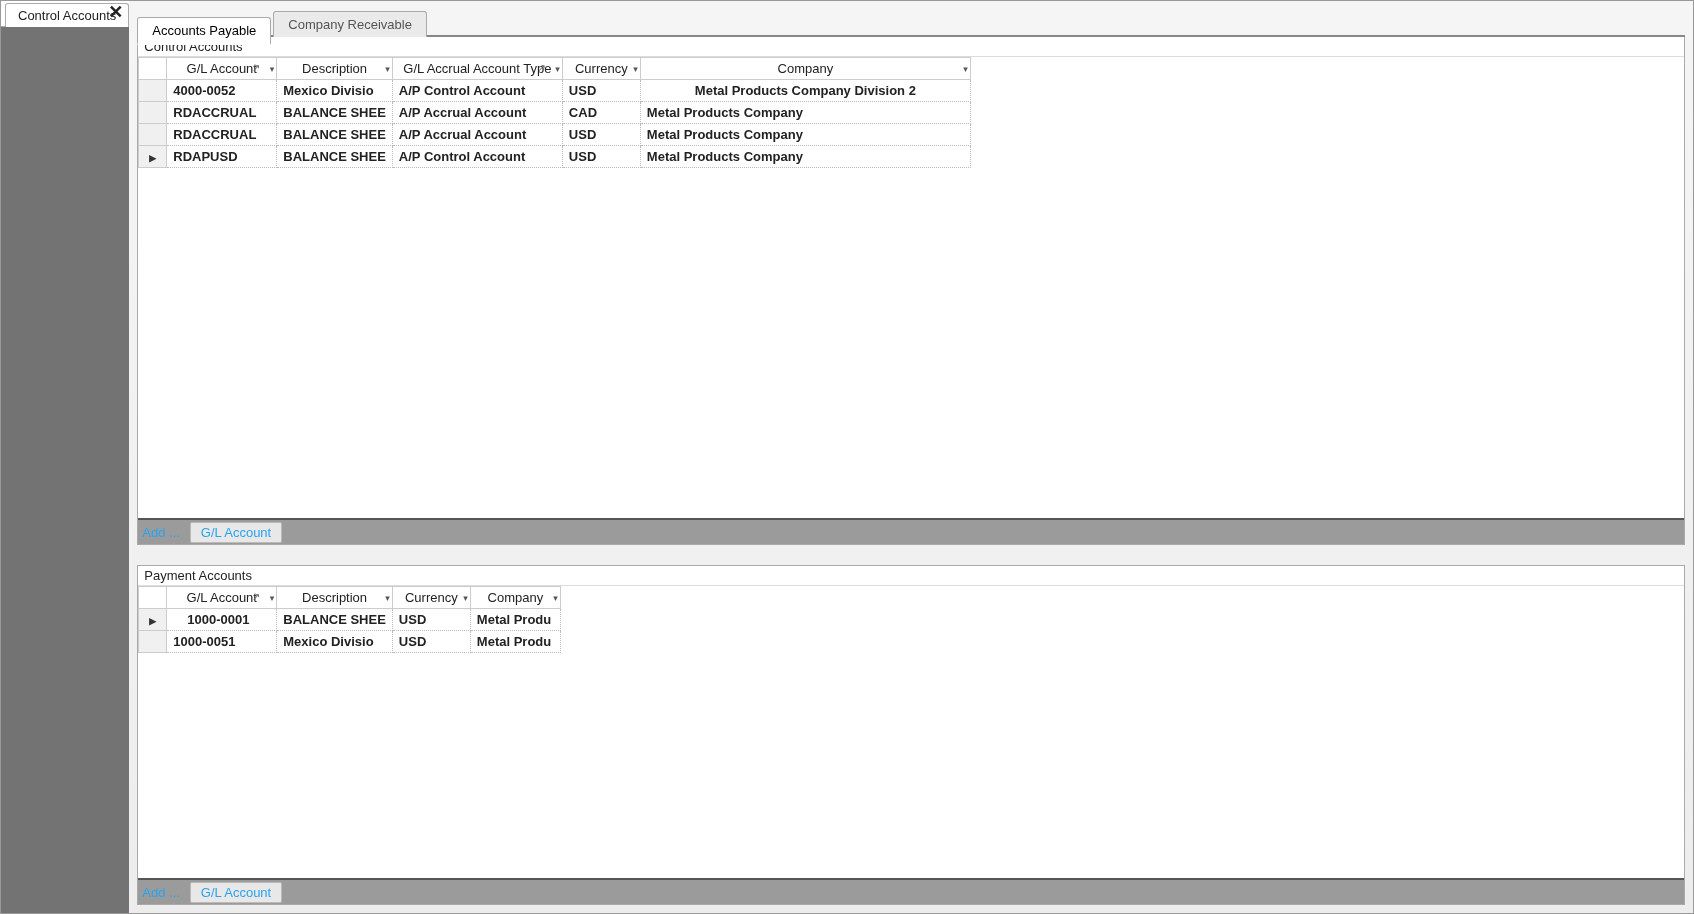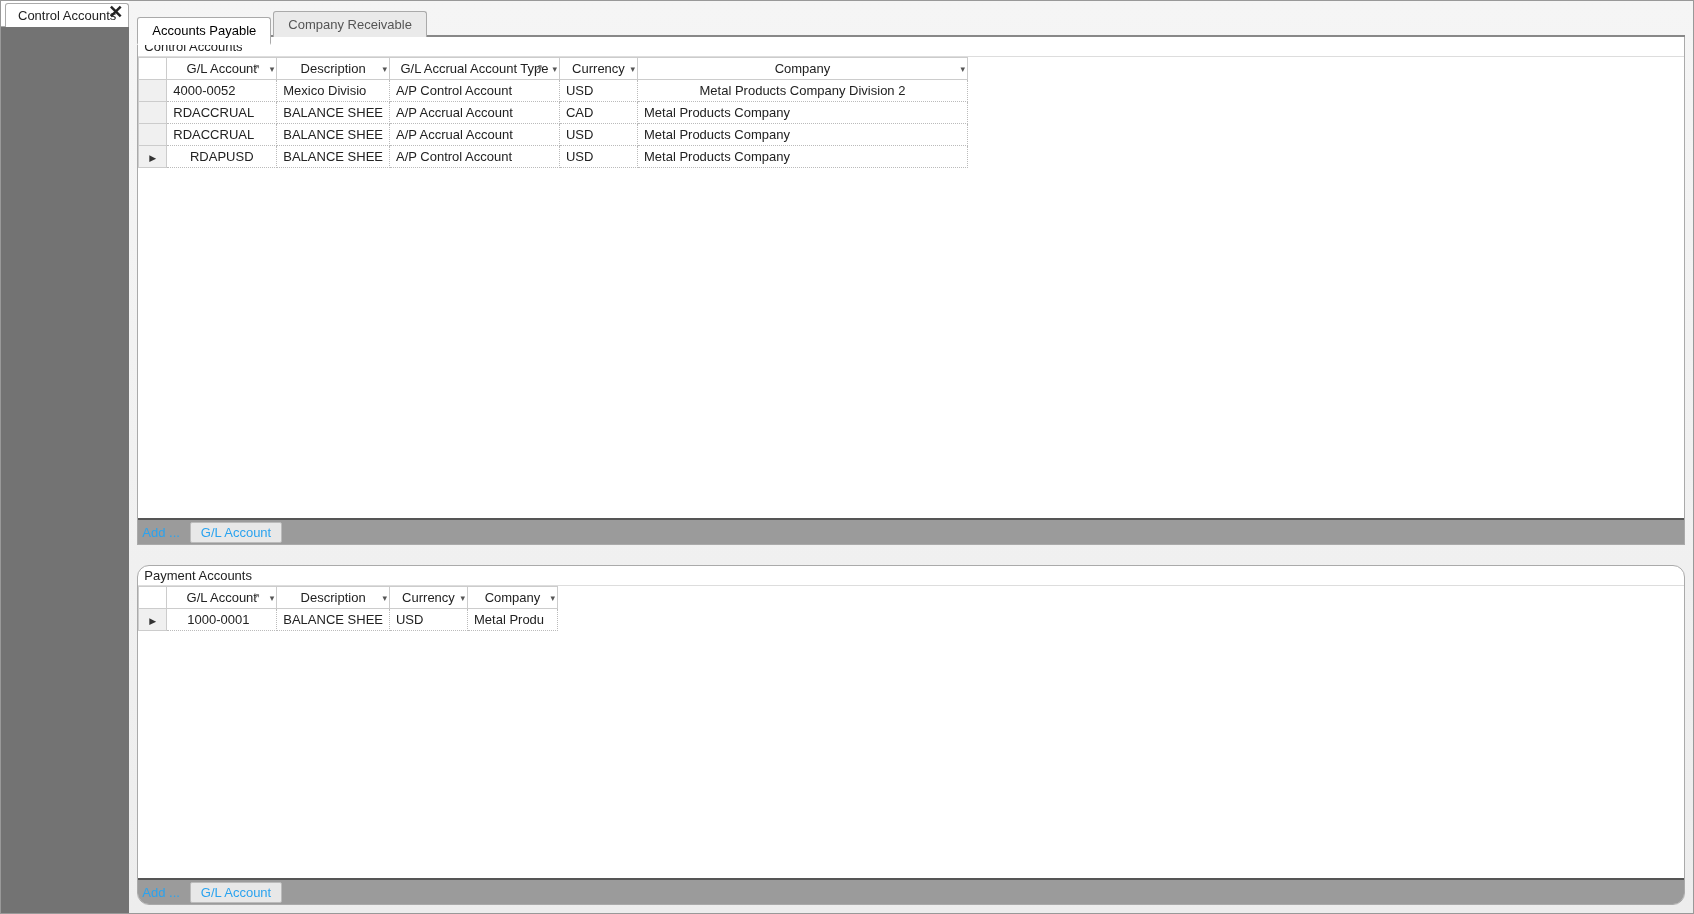--- a/index.html
+++ b/index.html
@@ -82,21 +82,21 @@
     margin-bottom: -2px;
   }
   .panel {
     background: #fff;
     border: 1px solid #aaa;
     display: flex;
     flex-direction: column;
     overflow: hidden;
   }
   .panel.top-panel { flex: 1.5; border-top: none; }
-  .panel.bottom-panel { flex: 1; margin-top: 20px; border-radius: 12px; }
+  .panel.bottom-panel { flex: 1; margin-top: 20px; }
   .panel-title {
     padding: 2px 6px;
     font-size: 13px;
     border-bottom: 1px solid #ddd;
   }
   .grid-wrap {
     flex: 1;
     overflow: auto;
   }
   table.grid {
@@ -105,20 +105,21 @@
   }
   table.grid th, table.grid td {
     border: 1px dotted #bbb;
     padding: 3px 6px;
     text-align: left;
     overflow: hidden;
     white-space: nowrap;
     text-overflow: clip;
     height: 22px;
     font-size: 13px;
+    font-weight: bold;
   }
   table.grid th {
     background: #fff;
     font-weight: normal;
     text-align: center;
     position: relative;
     border: 1px solid #ccc;
   }
   table.grid th .sort-ind {
     position: absolute;
@@ -227,21 +228,21 @@
               <tr>
                 <td class="rowhead"></td>
                 <td style="width: 110px;">RDACCRUAL</td>
                 <td style="width: 108px;">BALANCE SHEE</td>
                 <td style="width: 170px;">A/P Accrual Account</td>
                 <td style="width: 78px;">USD</td>
                 <td style="width: 330px;">Metal Products Company</td>
               </tr>
               <tr>
                 <td class="rowhead indicator"></td>
-                <td style="width: 110px; text-align: center;">RDAPUSD</td>
+                <td style="width: 110px;">RDAPUSD</td>
                 <td style="width: 108px;">BALANCE SHEE</td>
                 <td style="width: 170px;">A/P Control Account</td>
                 <td style="width: 78px;">USD</td>
                 <td style="width: 330px;">Metal Products Company</td>
               </tr>
             </tbody>
           </table>
       </div>
       <div class="footer-bar">
         <span class="add-link">Add ...</span>
@@ -263,20 +264,27 @@
               </tr>
             </thead>
             <tbody>
               <tr>
                 <td class="rowhead indicator"></td>
                 <td style="width: 110px; padding-left: 20px;">1000-0001</td>
                 <td style="width: 108px;">BALANCE SHEE</td>
                 <td style="width: 78px;">USD</td>
                 <td style="width: 90px;">Metal Produ</td>
               </tr>
+              <tr>
+                <td class="rowhead"></td>
+                <td style="width: 110px;">1000-0051</td>
+                <td style="width: 108px;">Mexico Divisio</td>
+                <td style="width: 78px;">USD</td>
+                <td style="width: 90px;">Metal Produ</td>
+              </tr>
             </tbody>
           </table>
       </div>
       <div class="footer-bar">
         <span class="add-link">Add ...</span>
         <span class="gl-btn">G/L Account</span>
       </div>
     </div>
 
   </div>

